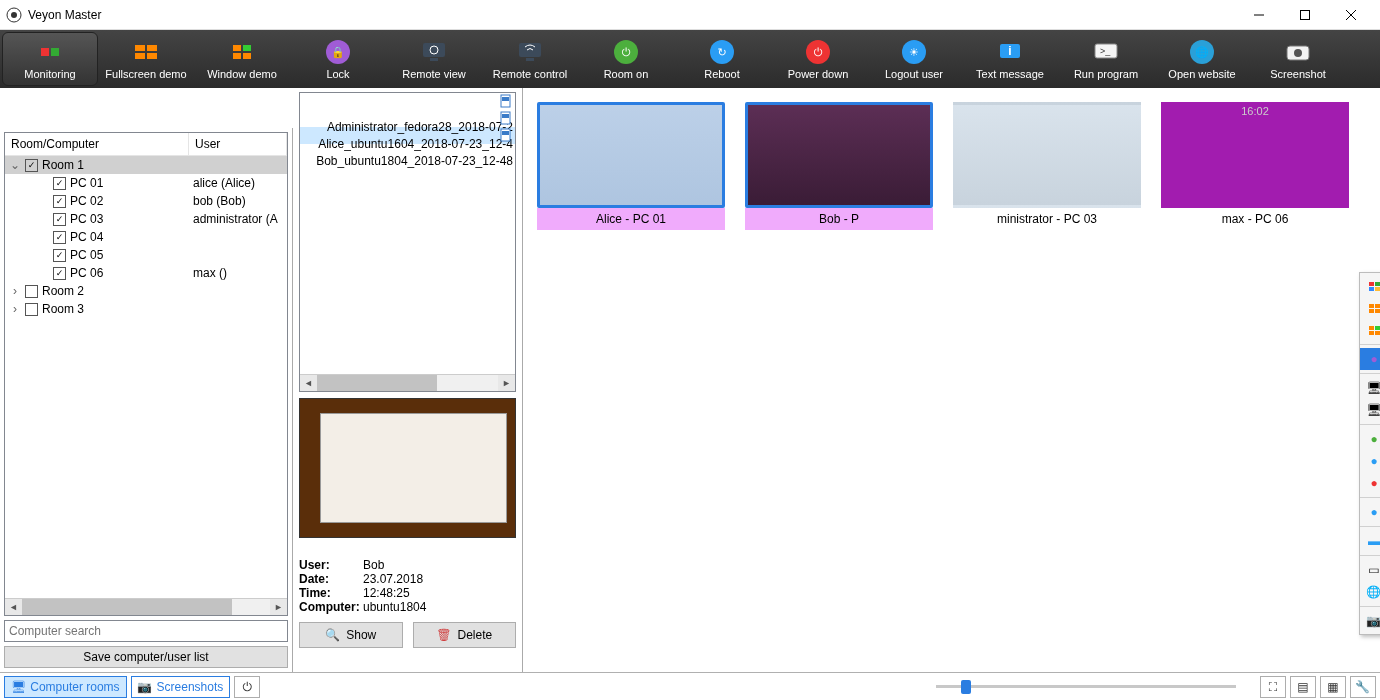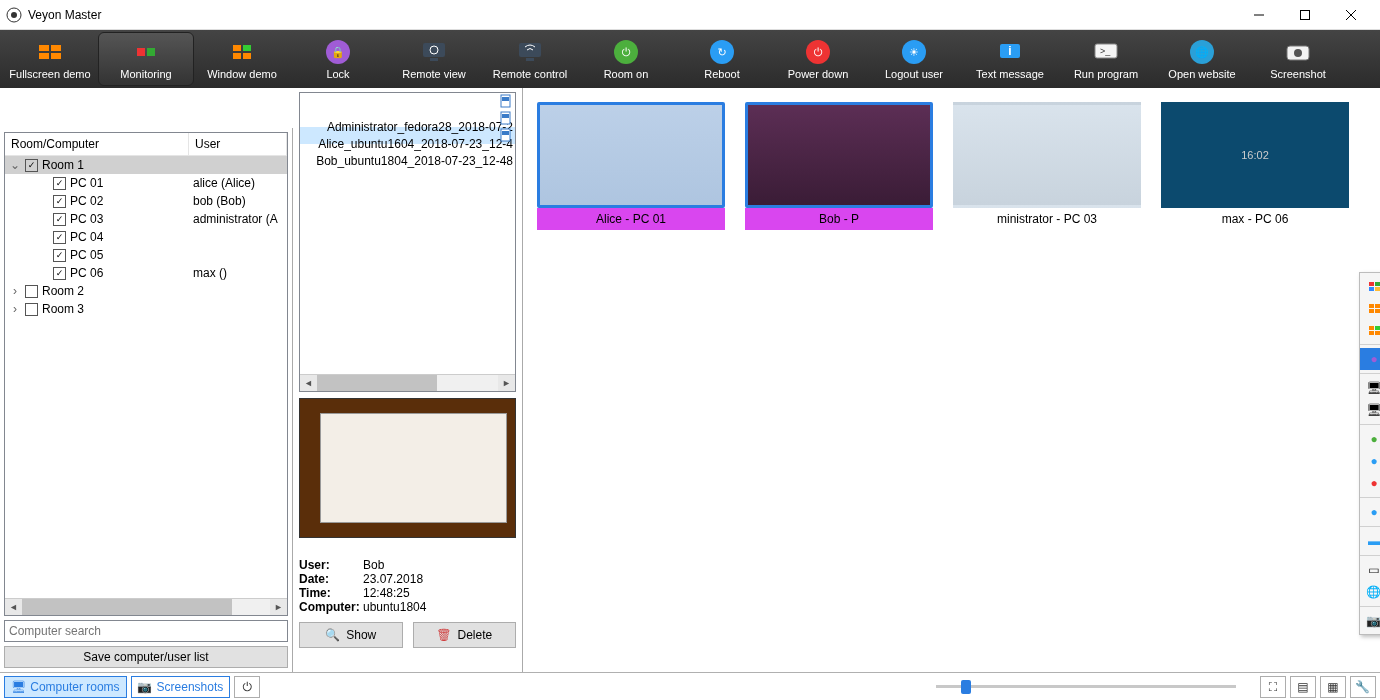--- a/index.html
+++ b/index.html
@@ -54,25 +54,25 @@
 .mid-btn .ic { color: #555; }
 .mid-btn .ic.red { color: #d04040; }
 
 
 .computers { flex: 1; position: relative; padding: 14px; overflow: auto; background: #fff; }
 .thumbs { display: flex; gap: 20px; }
 .thumb-card { width: 188px; text-align: center; }
 .thumb-card .screen { width: 100%; height: 106px; background: #ddd; border: 3px solid transparent; }
 .thumb-card.selected .screen { border: 3px solid #2a7de1; border-radius: 2px; }
 .thumb-card .cap { height: 22px; display: flex; align-items: center; justify-content: center; }
-.thumb-card.selected .cap { background: #d946ef; }
+.thumb-card.selected .cap { background: #f0abfc; }
 .screen.blue { background: linear-gradient(#bcd0e8,#aec5e0); }
 .screen.ub { background: linear-gradient(#5c2e55,#3a1c36); }
 .screen.ub2 { background: linear-gradient(#d9e3ec,#c8d3dd); }
-.screen.dark { background: #0c4a6e; display:flex; align-items:center; justify-content:center; }
+.screen.dark { background: #a21caf; display:flex; align-items:flex-start; justify-content:center; }
 .screen.dark .clock { color:#ccc; font-size:11px; }
 
 
 .ctx { position: absolute; top: 184px; left: 836px; width: 160px; background: #f5f5f5; border: 1px solid #bcbcbc; box-shadow: 2px 2px 4px rgba(0,0,0,0.25); padding: 2px 0; }
 .ctx .item { display: flex; align-items: center; height: 22px; padding: 0 10px 0 6px; gap: 10px; }
 .ctx .item.sep { border-top: 1px solid #d0d0d0; height: 0; margin: 3px 0; padding: 0; }
 .ctx .item.hl { background: #2a7de1; color: #fff; }
 .ctx .ic { width: 16px; height: 14px; display:flex; align-items:center; justify-content:center; }
 
 
@@ -114,41 +114,41 @@
     </div>
   <div class="win-btn">
       <svg width="10" height="10">
         <line x1="0" y1="0" x2="10" y2="10" stroke="#000"></line>
         <line x1="10" y1="0" x2="0" y2="10" stroke="#000"></line>
       </svg>
     </div>
 </div>
 
 <div class="toolbar">
+  <div class="toolbtn active">
+    <span class="icon">
+        <span class="sq">
+          <span style="display:flex;gap:2px">
+            <div style="background:#e33"></div>
+            <div style="background:#3a3"></div>
+          </span>
+        </span>
+      </span>
+    <span class="label">Monitoring</span>
+  </div>
   <div class="toolbtn">
     <span class="icon">
         <div style="display:grid;grid-template-columns:10px 10px;gap:2px">
           <div style="width:10px;height:6px;background:#f80"></div>
           <div style="width:10px;height:6px;background:#f80"></div>
           <div style="width:10px;height:6px;background:#f80"></div>
           <div style="width:10px;height:6px;background:#f80"></div>
         </div>
       </span>
     <span class="label">Fullscreen demo</span>
-  </div>
-  <div class="toolbtn active">
-    <span class="icon">
-        <span class="sq">
-          <span style="display:flex;gap:2px">
-            <div style="background:#e33"></div>
-            <div style="background:#3a3"></div>
-          </span>
-        </span>
-      </span>
-    <span class="label">Monitoring</span>
   </div>
   <div class="toolbtn">
     <span class="icon">
         <div style="display:grid;grid-template-columns:8px 8px;gap:2px">
           <div style="width:8px;height:6px;background:#f80"></div>
           <div style="width:8px;height:6px;background:#3c3"></div>
           <div style="width:8px;height:6px;background:#f80"></div>
           <div style="width:8px;height:6px;background:#f80"></div>
         </div>
       </span>

